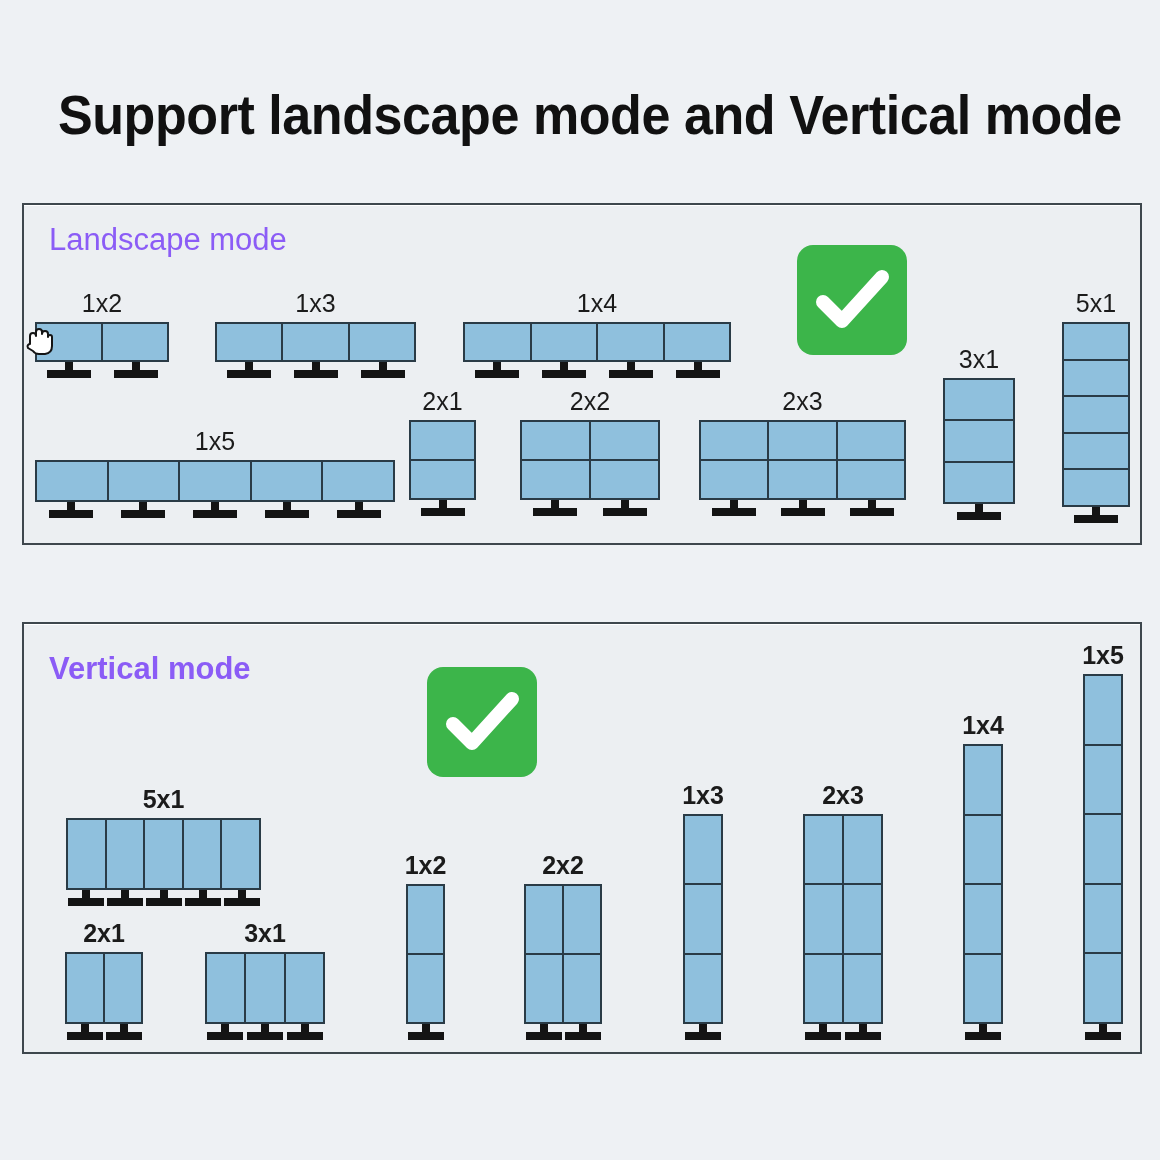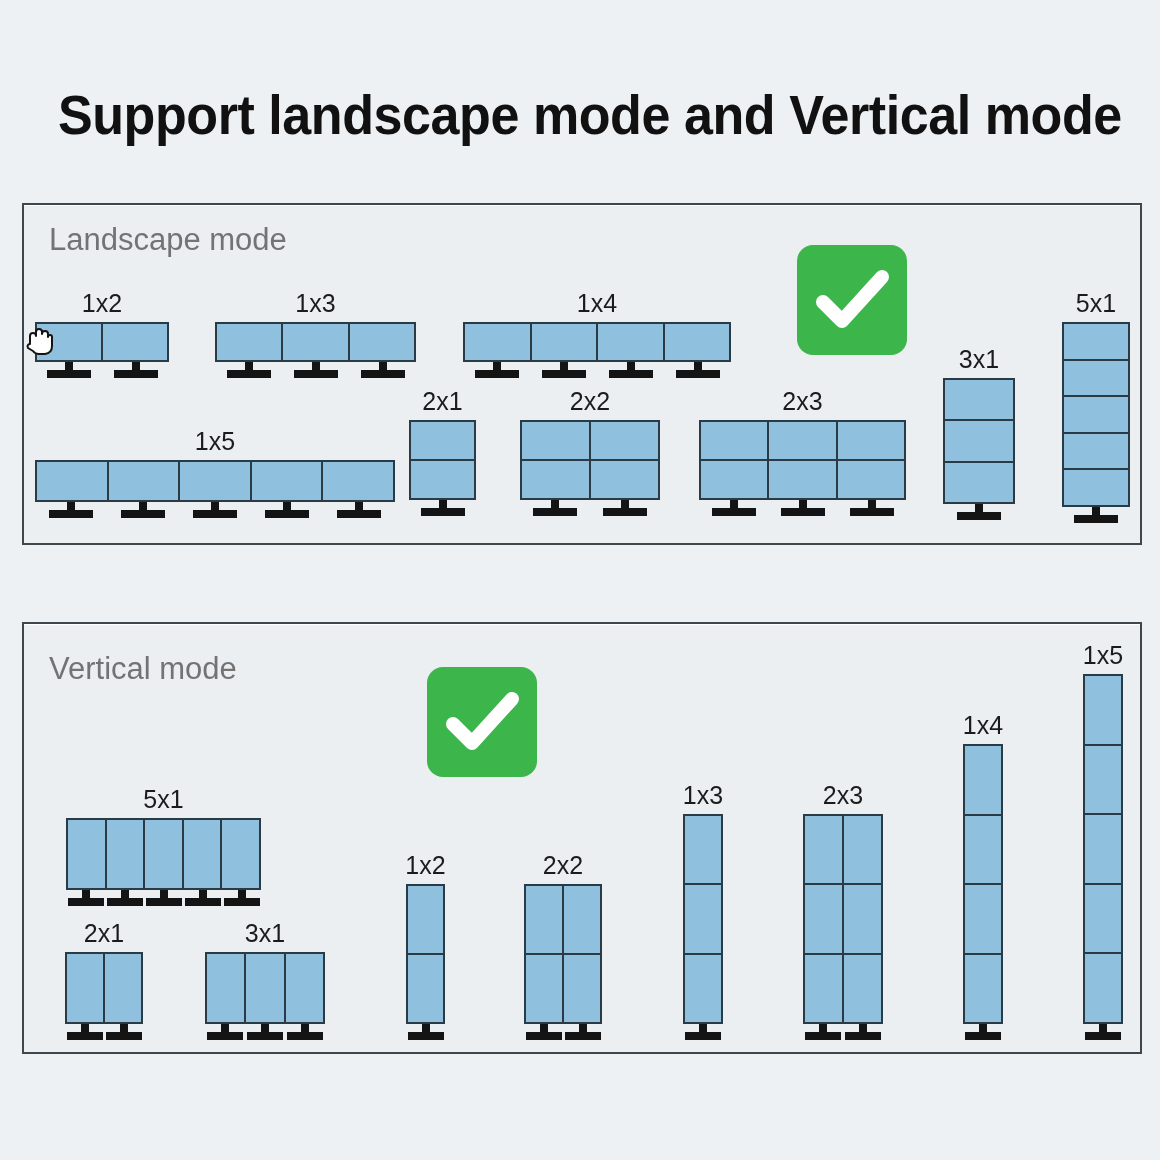--- a/index.html
+++ b/index.html
@@ -24,26 +24,26 @@
     transform-origin:left center;
   }
 
   .panel{
     position:absolute;
     border:2px solid #3e474d;
     background:#eceff2;
     box-shadow:0 1px 0 #ffffff inset;
   }
   #panel-landscape{left:22px;top:203px;width:1116px;height:338px;}
-  #panel-vertical{left:22px;top:622px;width:1116px;height:428px;}
+  #panel-vertical{left:22px;top:622px;width:1116px;height:428px;font-weight:bold;}
 
   .panel-title{
     position:absolute;
     font-size:31px;
-    color:#737373;
+    color:#8b5cf6;
     white-space:nowrap;
   }
   #panel-landscape .panel-title{left:25px;top:17px;}
   #panel-vertical .panel-title{left:25px;top:27px;}
 
   
   .check-badge{
     position:absolute;
     background:#3cb54a;
     border-radius:16px;

